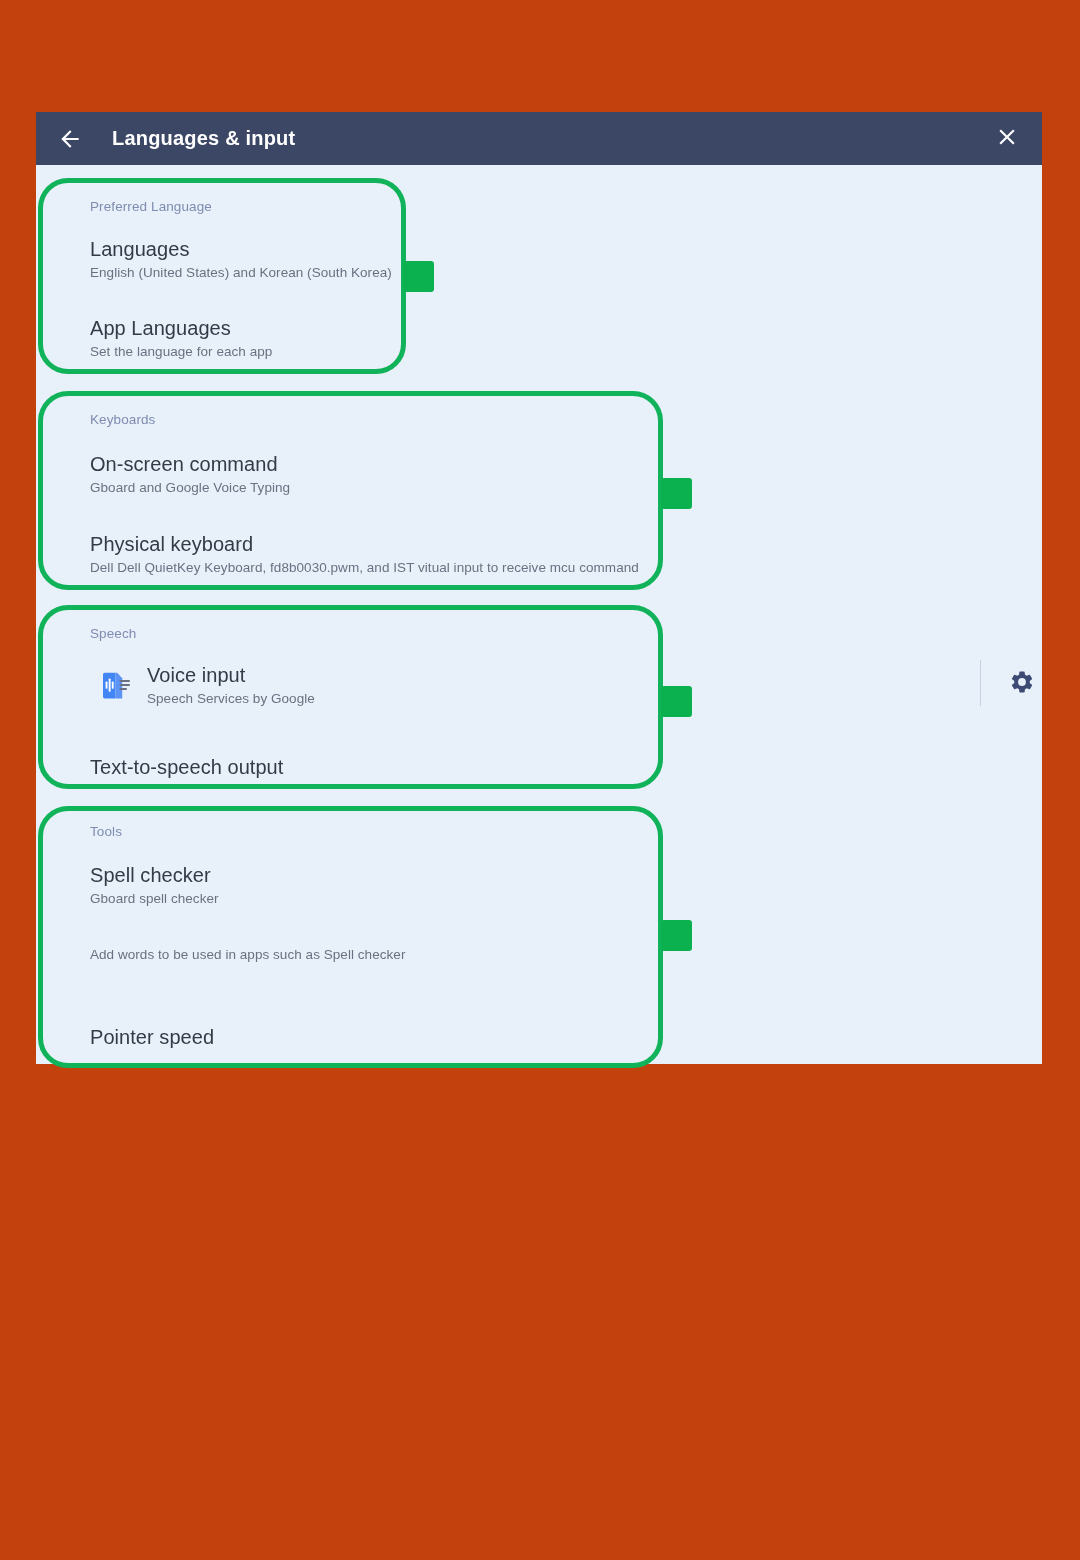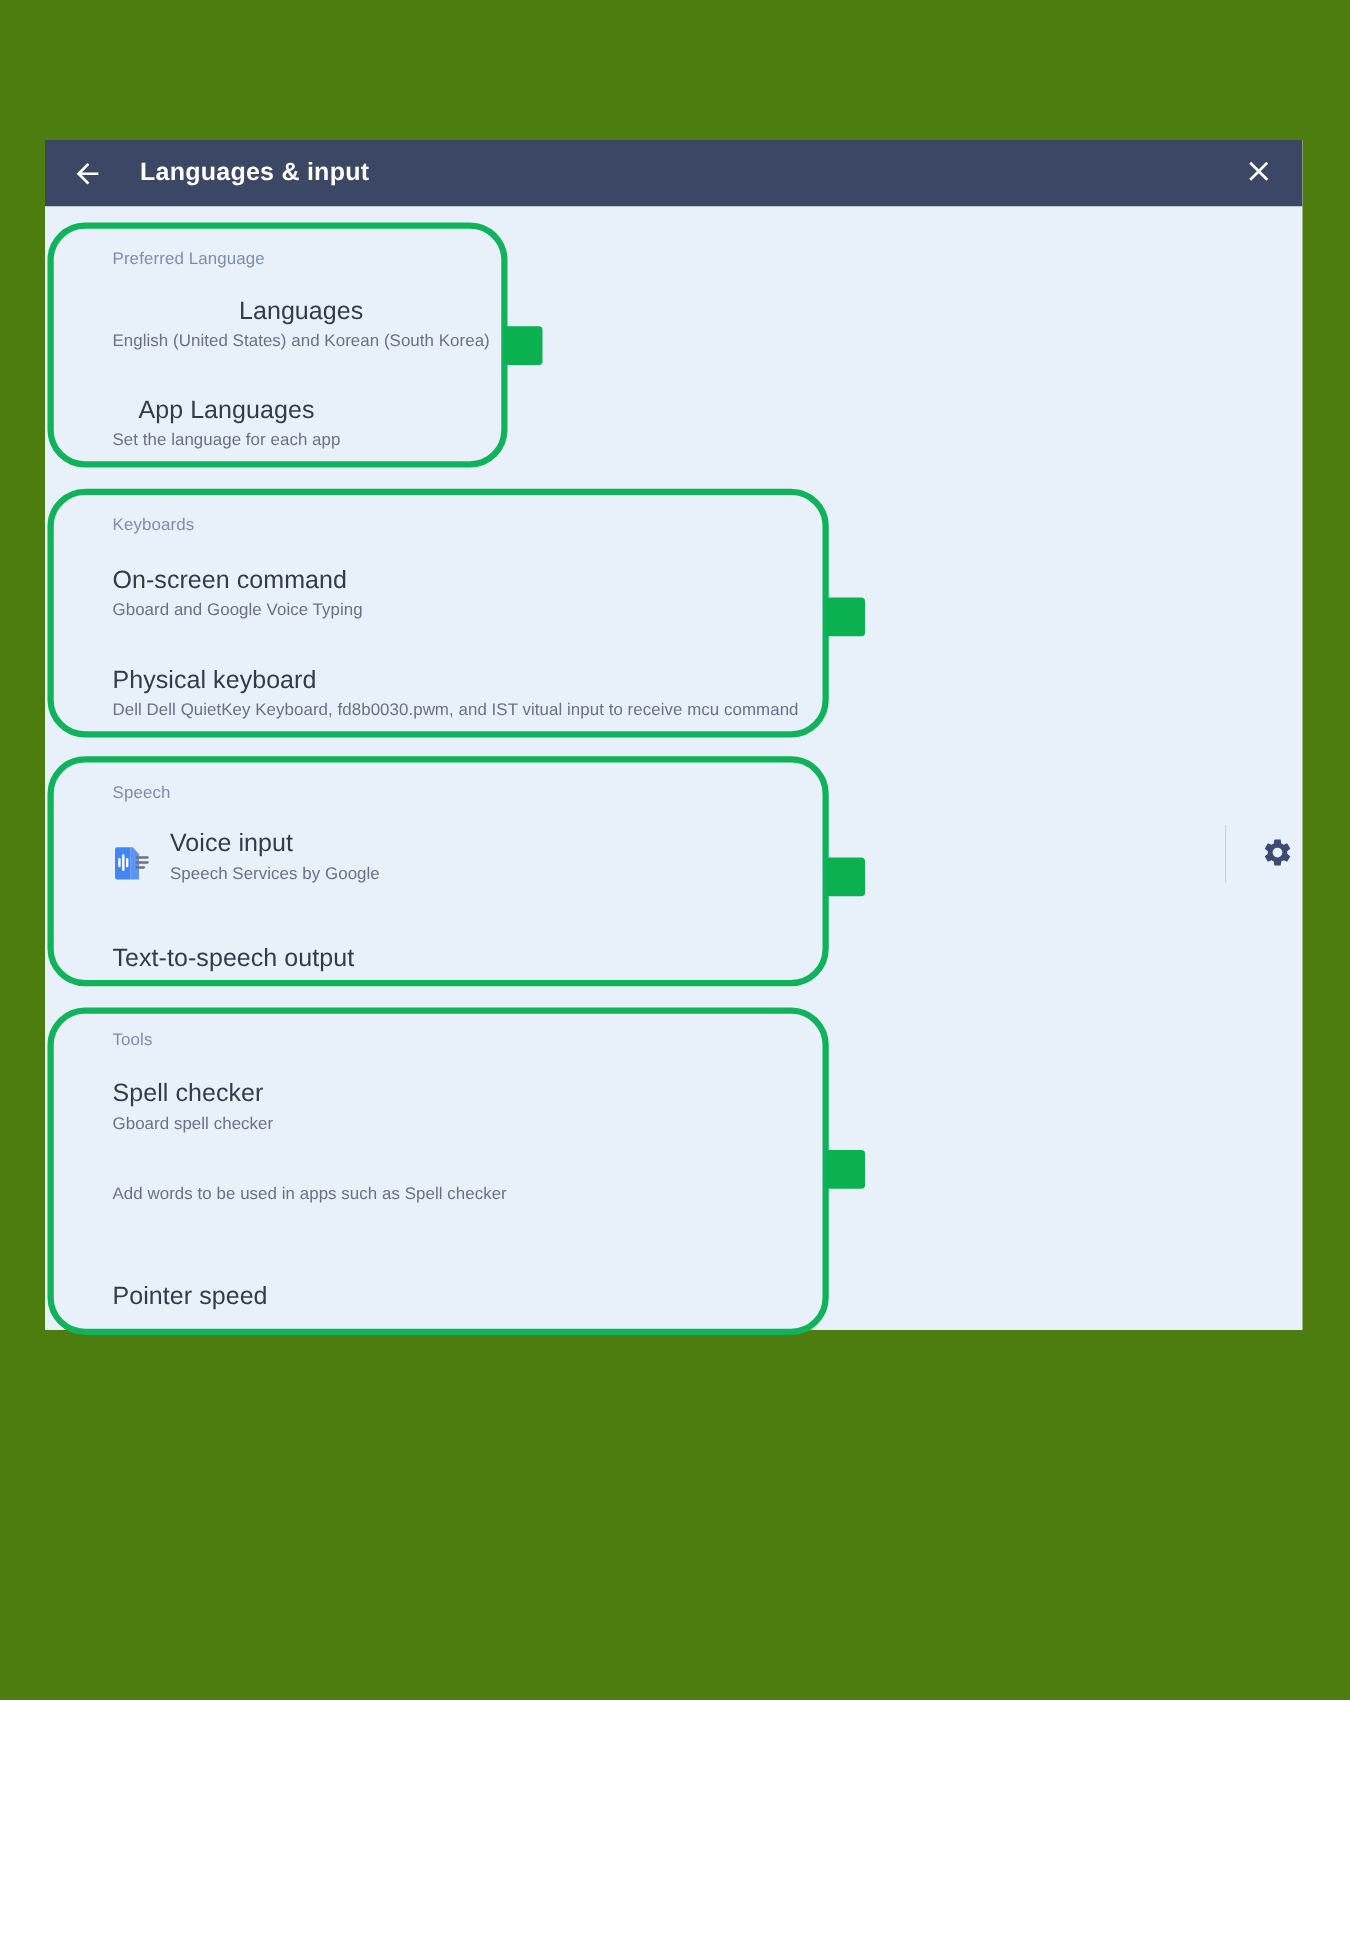--- a/index.html
+++ b/index.html
@@ -8,22 +8,22 @@
     background: #ffffff;
     width: 1080px;
     height: 1560px;
     font-family: "Liberation Sans", sans-serif;
     overflow: hidden;
   }
 
   #page {
     position: relative;
     width: 1080px;
-    height: 1360px;
-    background: #4d7c0f;
+    height: 1560px;
+    background: #c2410c;
   }
 
   
   .settings-window {
     position: absolute;
     left: 36px;
     top: 112px;
     width: 1006px;
     height: 952px;
     background: #e8f0fa;
@@ -109,23 +109,23 @@
     font-size: 13.5px;
     letter-spacing: 0.05px;
     white-space: nowrap;
     line-height: 18px;
     margin-top: 3px;
   }
 
   
   .icon-row {
     position: absolute;
-    left: 54px;
-    display: flex;
-    align-items: flex-end;
+    left: 65px;
+    display: flex;
+    align-items: center;
   }
   .voice-icon {
     width: 30px;
     height: 32px;
     margin-right: 16px;
     margin-top: 2px;
     flex: none;
   }
   .icon-row-texts { display: block; }
 
@@ -180,21 +180,21 @@
         <span>
           <svg width="26" height="26" viewBox="0 0 24 24">
             <path d="M19 6.4L17.6 5 12 10.6 6.4 5 5 6.4 10.6 12 5 17.6 6.4 19 12 13.4 17.6 19 19 17.6 13.4 12z" fill="#ffffff"></path>
           </svg>
         </span>
       </div>
     </div>
 
     <div class="content">
 
-      <div class="section" style="top:0;height:185px;text-align:center;">
+      <div class="section" style="top:0;height:185px;">
         <div class="section-label" style="top:34px;">Preferred Language</div>
 
         <div class="pref-row" style="top:151px;">
           <div class="row-title">App Languages</div>
           <div class="row-sub">Set the language for each app</div>
         </div>
 
         <div class="pref-row" style="top:72px;">
           <div class="row-title">Languages</div>
           <div class="row-sub">English (United States) and Korean (South Korea)</div>

